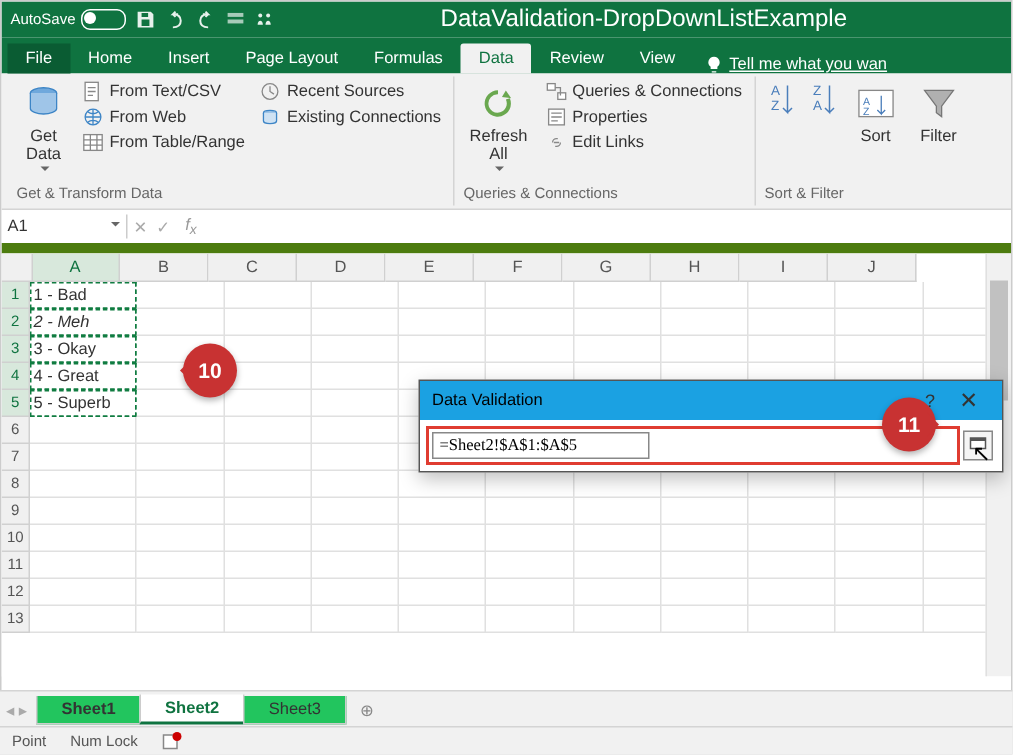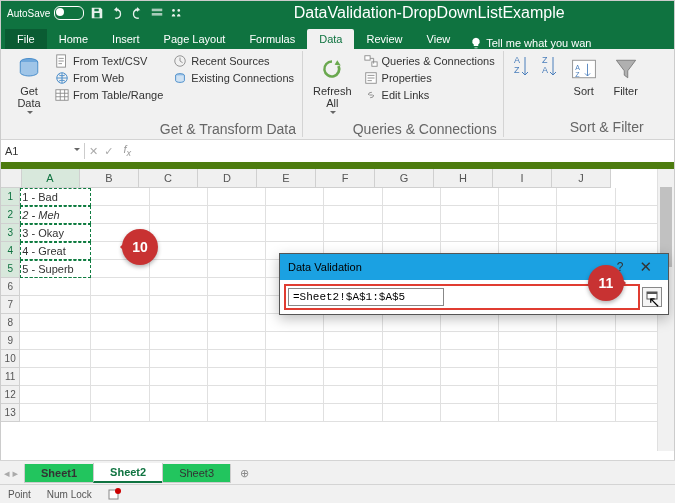--- a/index.html
+++ b/index.html
@@ -6,25 +6,25 @@
   .titlebar { background:#0f7340; color:#fff; height:24px; display:flex; align-items:center; padding:0 6px; gap:6px; }
   .autosave { display:flex; align-items:center; gap:4px; font-size:10px; }
   .toggle { width:28px; height:12px; border:1px solid #fff; border-radius:6px; position:relative; }
   .toggle::after { content:''; width:8px; height:8px; background:#fff; border-radius:50%; position:absolute; top:1px; left:1px; }
   .qat-icon { width:14px; height:14px; color:#fff; opacity:.9; }
   .filename-wrap { flex:1; text-align:center; font-size:16px; white-space:nowrap; overflow:hidden; }
   .ribbon-tabs { background:#0f7340; display:flex; align-items:end; padding:0 4px; height:24px; }
   .ribbon-tab { padding:4px 12px; color:#fff; font-size:11px; cursor:pointer; }
   .ribbon-tab.file { background:#0a5c33; }
   .ribbon-tab.active { background:#f1f1f1; color:#0f7340; border-radius:2px 2px 0 0; }
-  .tellme { color:#fff; font-size:11px; margin-left:8px; display:flex; align-items:center; gap:4px; }
+  .tellme { color:#fff; font-size:11px; margin-left:8px; display:flex; align-items:center; gap:4px;text-decoration:underline; }
   .ribbon-body { background:#f1f1f1; border-bottom:1px solid #d4d4d4; height:86px; display:flex; padding:2px 4px; }
   .group { border-right:1px solid #d4d4d4; padding:2px 6px; display:flex; flex-direction:column; justify-content:space-between; }
   .group-content { display:flex; gap:6px; }
-  .group-label { font-size:14px; color:#666; text-align:right; margin-top:2px; }
+  .group-label { font-size:10px; color:#666; text-align:left; margin-top:2px; }
   .big-btn { display:flex; flex-direction:column; align-items:center; gap:2px; padding:2px 4px; cursor:pointer; }
   .big-btn .glyph { width:28px; height:28px; }
   .small-btns { display:flex; flex-direction:column; gap:1px; }
   .small-btn { display:flex; align-items:center; gap:4px; font-size:11px; color:#333; padding:1px 2px; cursor:pointer; }
   .small-glyph { width:14px; height:14px; display:inline-block; }
   .formula-bar { display:flex; align-items:center; border-bottom:7px solid #4d7c0f; height:22px; background:#fff; }
   .namebox { width:75px; padding:2px 4px; border-right:1px solid #ccc; font-size:11px; display:flex; align-items:center; justify-content:space-between; }
   .fx-btn { padding:0 6px; color:#999; font-style:italic; }
   .fbar-btns { padding:0 4px; color:#aaa; display:flex; gap:6px; }
   .grid-area { position:relative; background:#fff; }
@@ -36,21 +36,21 @@
   .row-h { width:20px; background:#f0f0f0; border-right:1px solid #d0d0d0; border-bottom:1px solid #d0d0d0; text-align:center; font-size:10px; line-height:18px; color:#555; }
   .cell { width:58px; border-right:1px solid #e0e0e0; border-bottom:1px solid #e0e0e0; padding:0 2px; font-size:11px; line-height:18px; overflow:hidden; white-space:nowrap; }
   .cell.sel { outline:1.5px dashed #107c41; outline-offset:-1px; border-right:1px dashed #107c41; border-bottom:1px dashed #107c41; }
   .col-h.selmark, .row-h.selmark { background:#d8e8dc; color:#0f7340; }
   .dv-dialog { position:absolute; left:278px; top:253px; width:388px; background:#fff; border:1px solid #555; box-shadow:0 4px 12px rgba(0,0,0,.25); }
   .dv-title { background:#1ba1e2; color:#000; font-size:11px; padding:4px 8px; display:flex; align-items:center; }
   .dv-title span:first-child { flex:1; font-weight:400; }
   .dv-help, .dv-close { padding:0 8px; cursor:pointer; font-size:12px; color:#333; }
   .dv-close { font-size:15px; }
   .dv-body { padding:6px; display:flex; gap:4px; align-items:center; }
-  .dv-input { flex:1; border:1px solid #888; padding:2px 4px; font-size:11px; font-family:Liberation Mono, monospace; }
+  .dv-input { flex:1; border:1px solid #888; padding:2px 4px; font-size:11px; font-family:Liberation Serif, serif; }
   .dv-input-wrap { flex:1; outline:2px solid #e03c31; padding:2px; }
   .dv-expand { width:18px; height:18px; border:1px solid #888; display:flex; align-items:center; justify-content:center; cursor:pointer; background:#f5f5f5; }
   .callout { position:absolute; width:36px; height:36px; background:#c83232; border-radius:50%; color:#fff; display:flex; align-items:center; justify-content:center; font-size:14px; font-weight:600; box-shadow:0 2px 4px rgba(0,0,0,.3); }
   .callout::before { content:''; position:absolute; left:-10px; top:10px; border:8px solid transparent; border-right-color:#c83232; }
   .callout.right-tail::before { left:auto; right:-10px; border-right-color:transparent; border-left-color:#c83232; }
   .sheet-tabs { position:absolute; bottom:18px; left:0; right:0; height:24px; background:#f1f1f1; border-top:1px solid #d4d4d4; display:flex; align-items:center; padding-left:24px; gap:0; }
   .sheet-tab { padding:3px 16px; font-size:11px; border:1px solid #ccc; border-top:none; background:#22c55e; margin-right:-1px; cursor:pointer; }
   .sheet-tab.bold { font-weight:700; }
   .sheet-tab.active { background:#fff; color:#0f7340; border-bottom:2px solid #0f7340; font-weight:700; }
   .sheet-add { padding:3px 10px; color:#888; cursor:pointer; }

